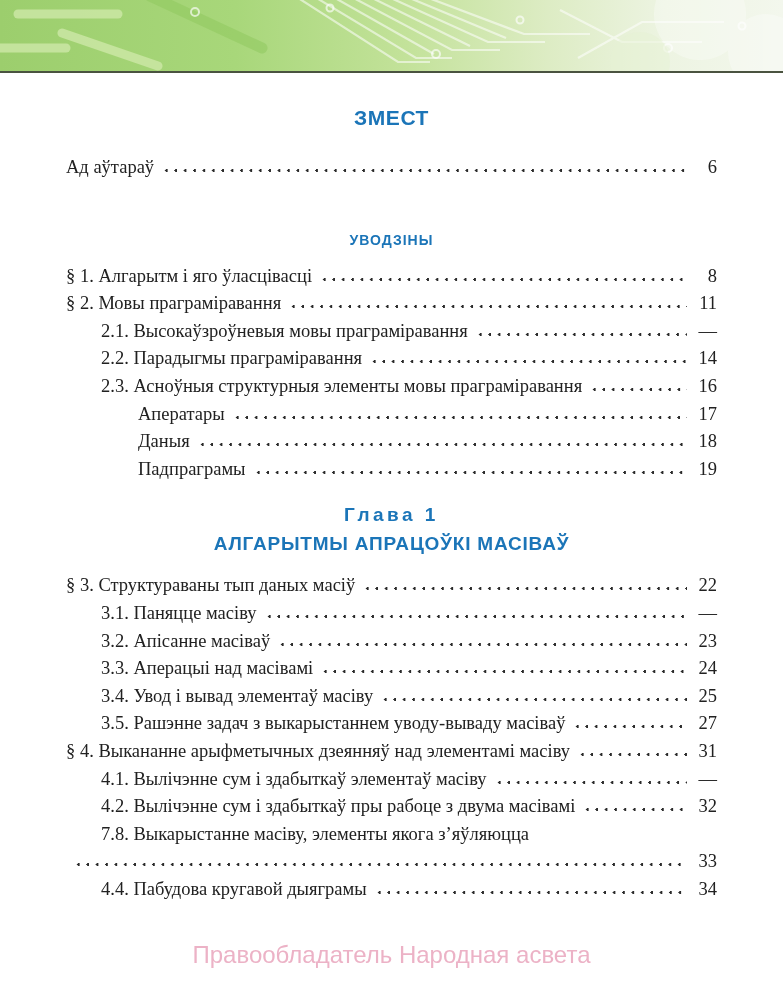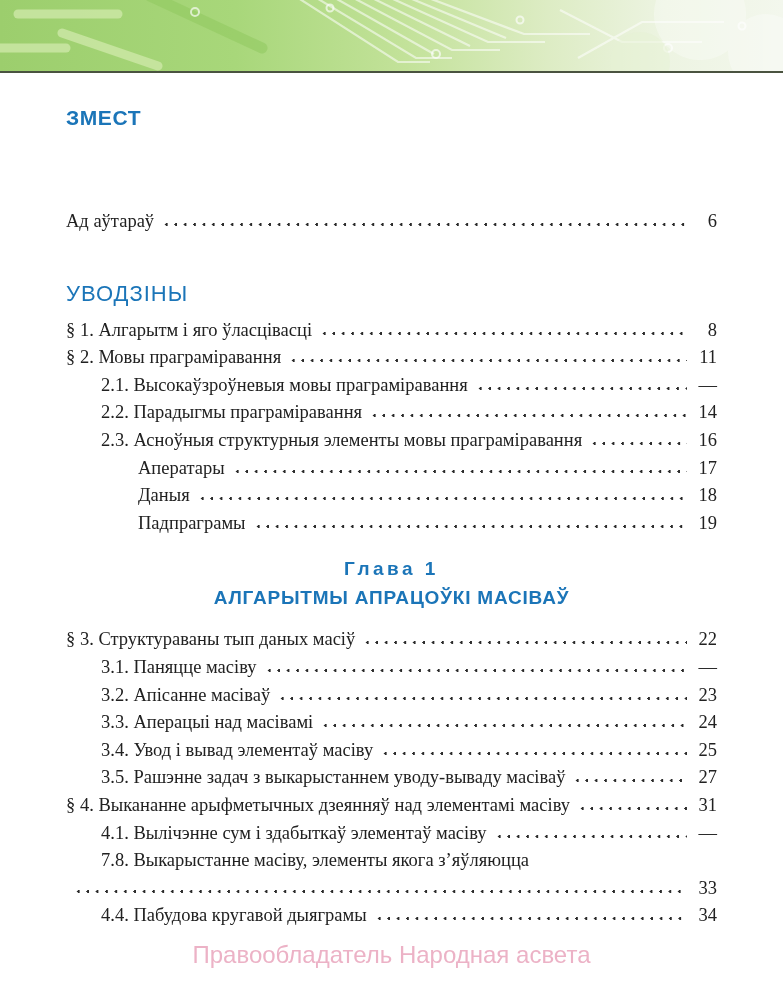--- a/index.html
+++ b/index.html
@@ -16,32 +16,34 @@
     position:relative;
     width:783px;height:71px;
     border-bottom:2px solid #4a5340;
     overflow:hidden;
   }
   .banner svg{display:block;}
   
   .content{padding:0 66px;}
   .doc-title{
     margin:33px 0 0 0;
+    text-align:center;
     font-family:"Liberation Sans", sans-serif;
     font-weight:bold;
     font-size:21px;line-height:24px;
     letter-spacing:0.6px;
     color:#1b75b8;
   }
-  .front-row{margin-top:78px;}
+  .front-row{margin-top:24px;}
   .sec-head{
     margin:47px 0 0 0;
-    font-family:"Liberation Sans", sans-serif;
-    font-weight:normal;
-    font-size:22px;line-height:22px;
+    text-align:center;
+    font-family:"Liberation Sans", sans-serif;
+    font-weight:bold;
+    font-size:14px;line-height:22px;
     letter-spacing:1px;
     color:#1b75b8;
   }
   .chapter{margin-top:21px;text-align:center;}
   .chapter-label{
     font-family:"Liberation Sans", sans-serif;
     font-weight:bold;font-size:19px;line-height:22px;
     letter-spacing:3.5px;color:#1b75b8;
   }
   .chapter-title{
@@ -231,20 +233,25 @@
       <div class="row">
         <span class="lbl">§ 4. Выкананне арыфметычных дзеянняў над элементамі масіву</span>
         <span class="dots"></span>
         <span class="pg">31</span>
       </div>
       <div class="row lvl1">
         <span class="lbl">4.1. Вылічэнне сум і здабыткаў элементаў масіву</span>
         <span class="dots"></span>
         <span class="pg">—</span>
       </div>
+      <div class="row lvl1">
+        <span class="lbl">4.2. Вылічэнне сум і здабыткаў пры рабоце з двума масівамі</span>
+        <span class="dots"></span>
+        <span class="pg">32</span>
+      </div>
       <div class="row lvl1 nolead">
         <span class="lbl">7.8. Выкарыстанне масіву, элементы якога з’яўляюцца</span>
         <span class="dots"></span>
         <span class="pg"></span>
       </div>
       <div class="row lvl1">
         <span class="dots"></span>
         <span class="pg">33</span>
       </div>
       <div class="row lvl1">

